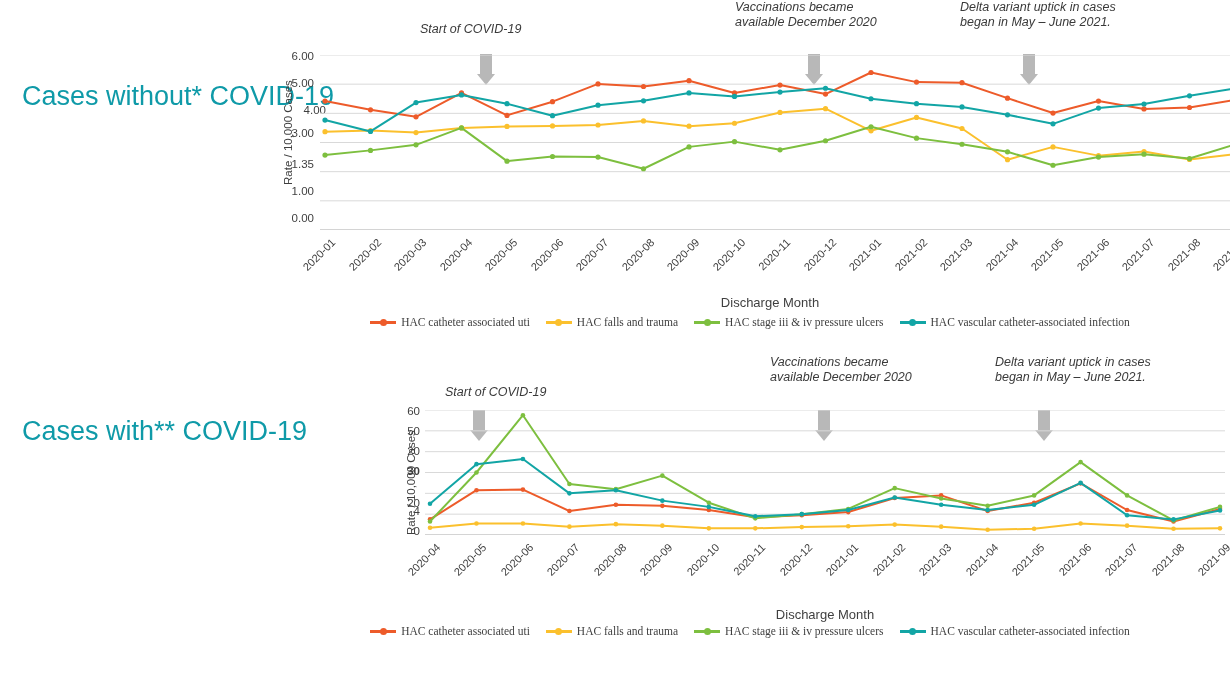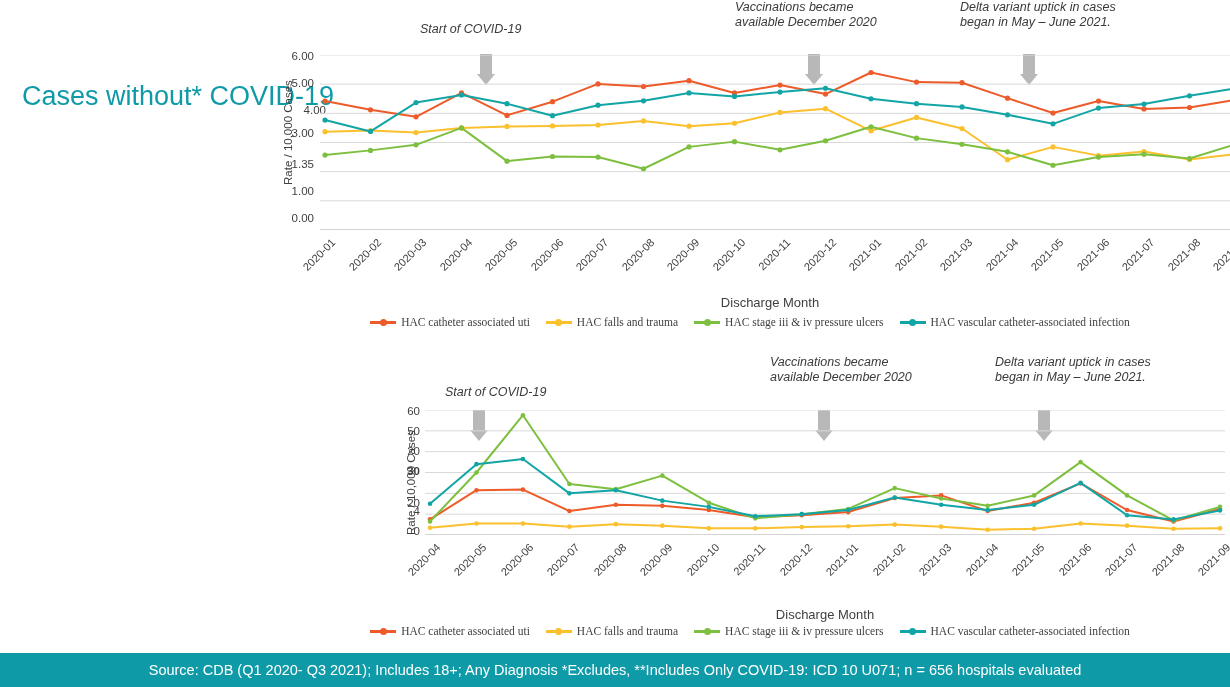--- a/index.html
+++ b/index.html
@@ -138,20 +138,23 @@
 <body>
 
 <div class="slide">
 
   <div class="left-bar"></div>
 
   <div class="left-label" id="label-without">
     <span>Cases without* COVID-19</span>
   </div>
 
+  <div class="left-label" id="label-with">
+    <span>Cases with** COVID-19</span>
+  </div>
 
   <div class="chart-block" id="chart-top">
 
     <div class="annot" style="left:150px; top:22px; width:170px;">Start of COVID-19</div>
     <div class="annot" style="left:465px; top:0px; width:160px;">Vaccinations became available December 2020</div>
     <div class="annot" style="left:690px; top:0px; width:165px;">Delta variant uptick in cases began in May – June 2021.</div>
 
     <div class="arrow" style="left:207px; top:54px;">
       <div class="stem"></div>
         <div class="head"></div>
@@ -488,16 +491,13 @@
         </div>
         <div class="legend-item">
           <span class="legend-swatch" style="background: rgb(18, 165, 165);">
             <span style="position: absolute; width: 7px; height: 7px; border-radius: 50%; left: 9.5px; top: -2px; background: rgb(18, 165, 165);"></span>
           </span>
           <span>HAC vascular catheter-associated infection</span>
         </div>
       </div>
   </div>
 
-  <div class="footer">
-    <span>Source: CDB (Q1 2020- Q3 2021); Includes 18+; Any Diagnosis *Excludes, **Includes Only COVID-19: ICD 10 U071; n = 656 hospitals evaluated</span>
-  </div>
 </div>
 
 </body></html>

